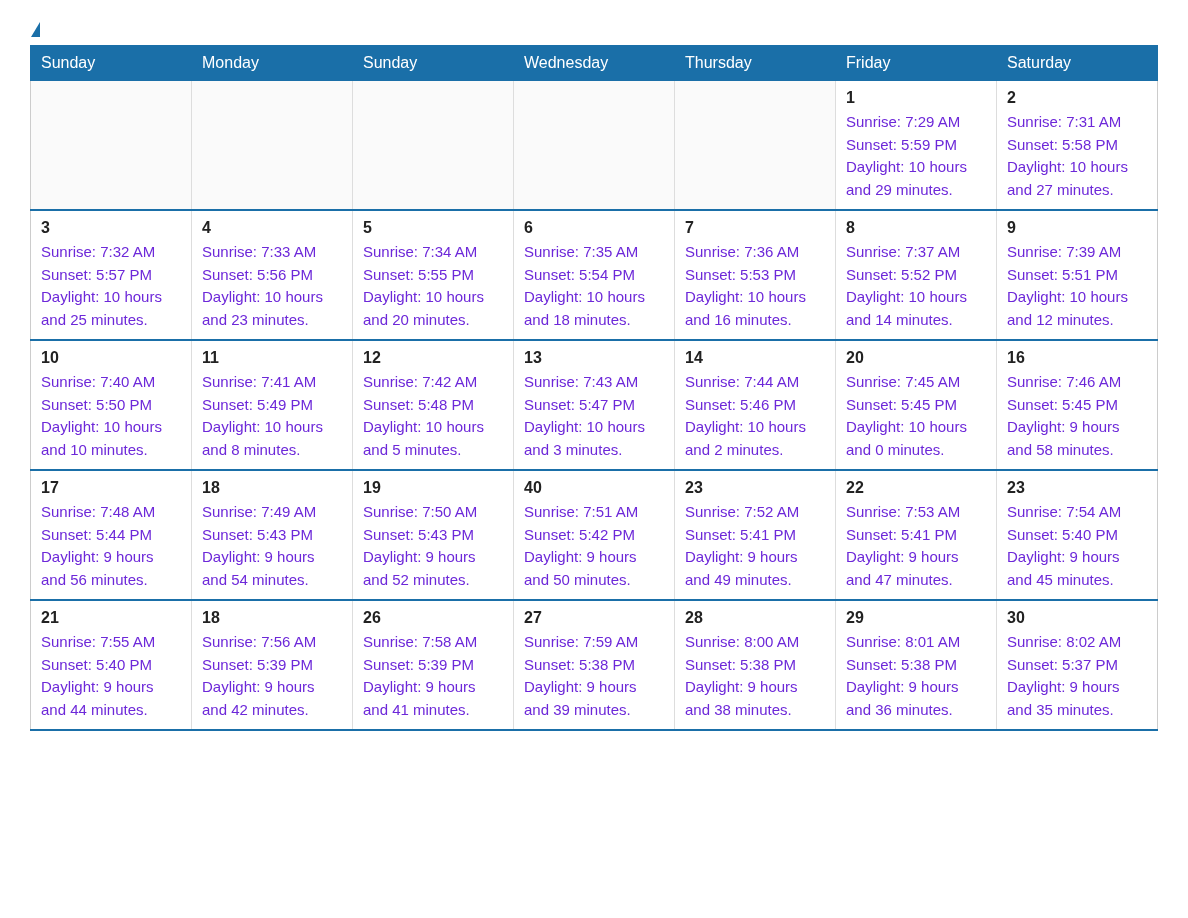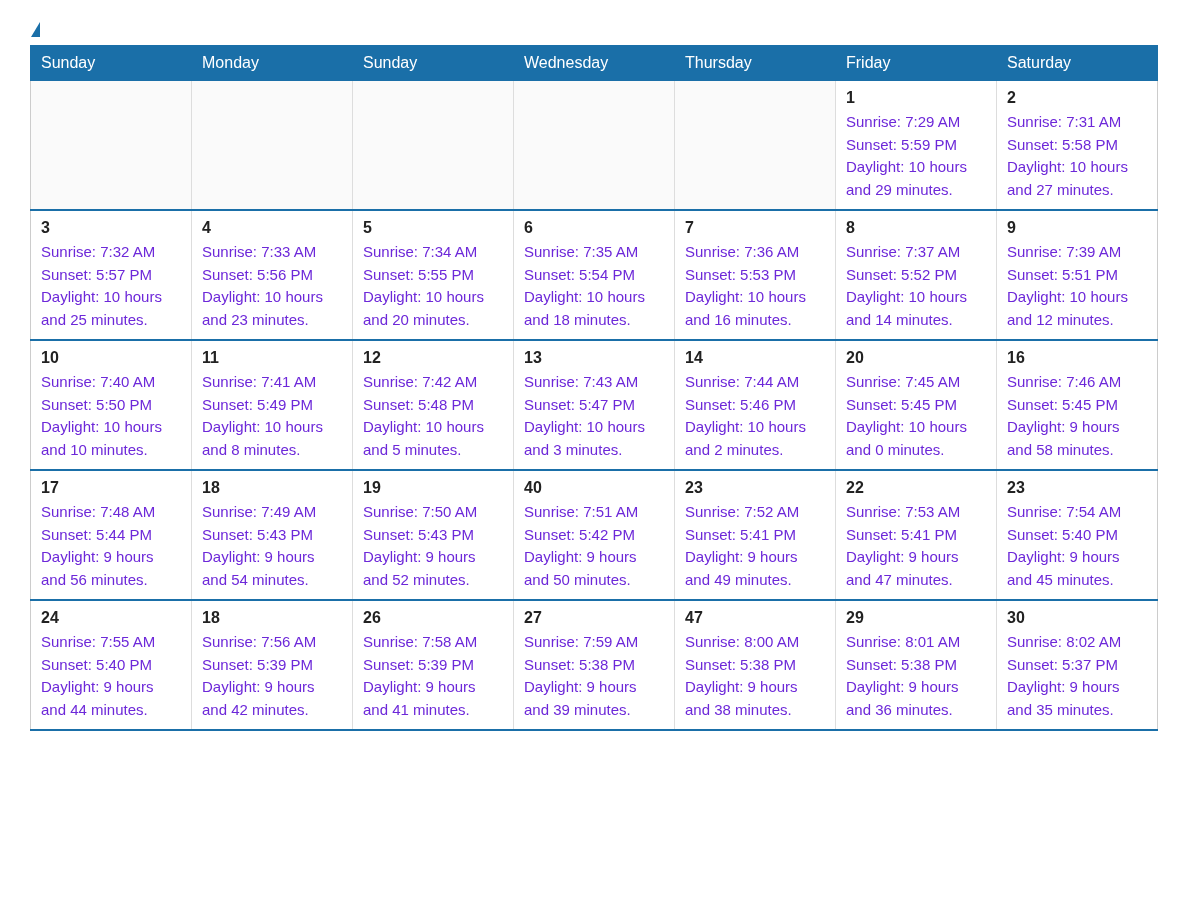--- a/index.html
+++ b/index.html
@@ -234,37 +234,37 @@
           <span class="day-num">22</span>
           <div class="day-info">Sunrise: 7:53 AM<br>Sunset: 5:41 PM<br>Daylight: 9 hours and 47 minutes.</div>
         </td>
         <td>
           <span class="day-num">23</span>
           <div class="day-info">Sunrise: 7:54 AM<br>Sunset: 5:40 PM<br>Daylight: 9 hours and 45 minutes.</div>
         </td>
       </tr>
       <tr>
         <td>
-          <span class="day-num">24</span>
+          <span class="day-num">21</span>
           <div class="day-info">Sunrise: 7:55 AM<br>Sunset: 5:40 PM<br>Daylight: 9 hours and 44 minutes.</div>
         </td>
         <td>
           <span class="day-num">18</span>
           <div class="day-info">Sunrise: 7:56 AM<br>Sunset: 5:39 PM<br>Daylight: 9 hours and 42 minutes.</div>
         </td>
         <td>
           <span class="day-num">26</span>
           <div class="day-info">Sunrise: 7:58 AM<br>Sunset: 5:39 PM<br>Daylight: 9 hours and 41 minutes.</div>
         </td>
         <td>
           <span class="day-num">27</span>
           <div class="day-info">Sunrise: 7:59 AM<br>Sunset: 5:38 PM<br>Daylight: 9 hours and 39 minutes.</div>
         </td>
         <td>
-          <span class="day-num">47</span>
+          <span class="day-num">28</span>
           <div class="day-info">Sunrise: 8:00 AM<br>Sunset: 5:38 PM<br>Daylight: 9 hours and 38 minutes.</div>
         </td>
         <td>
           <span class="day-num">29</span>
           <div class="day-info">Sunrise: 8:01 AM<br>Sunset: 5:38 PM<br>Daylight: 9 hours and 36 minutes.</div>
         </td>
         <td>
           <span class="day-num">30</span>
           <div class="day-info">Sunrise: 8:02 AM<br>Sunset: 5:37 PM<br>Daylight: 9 hours and 35 minutes.</div>
         </td>

